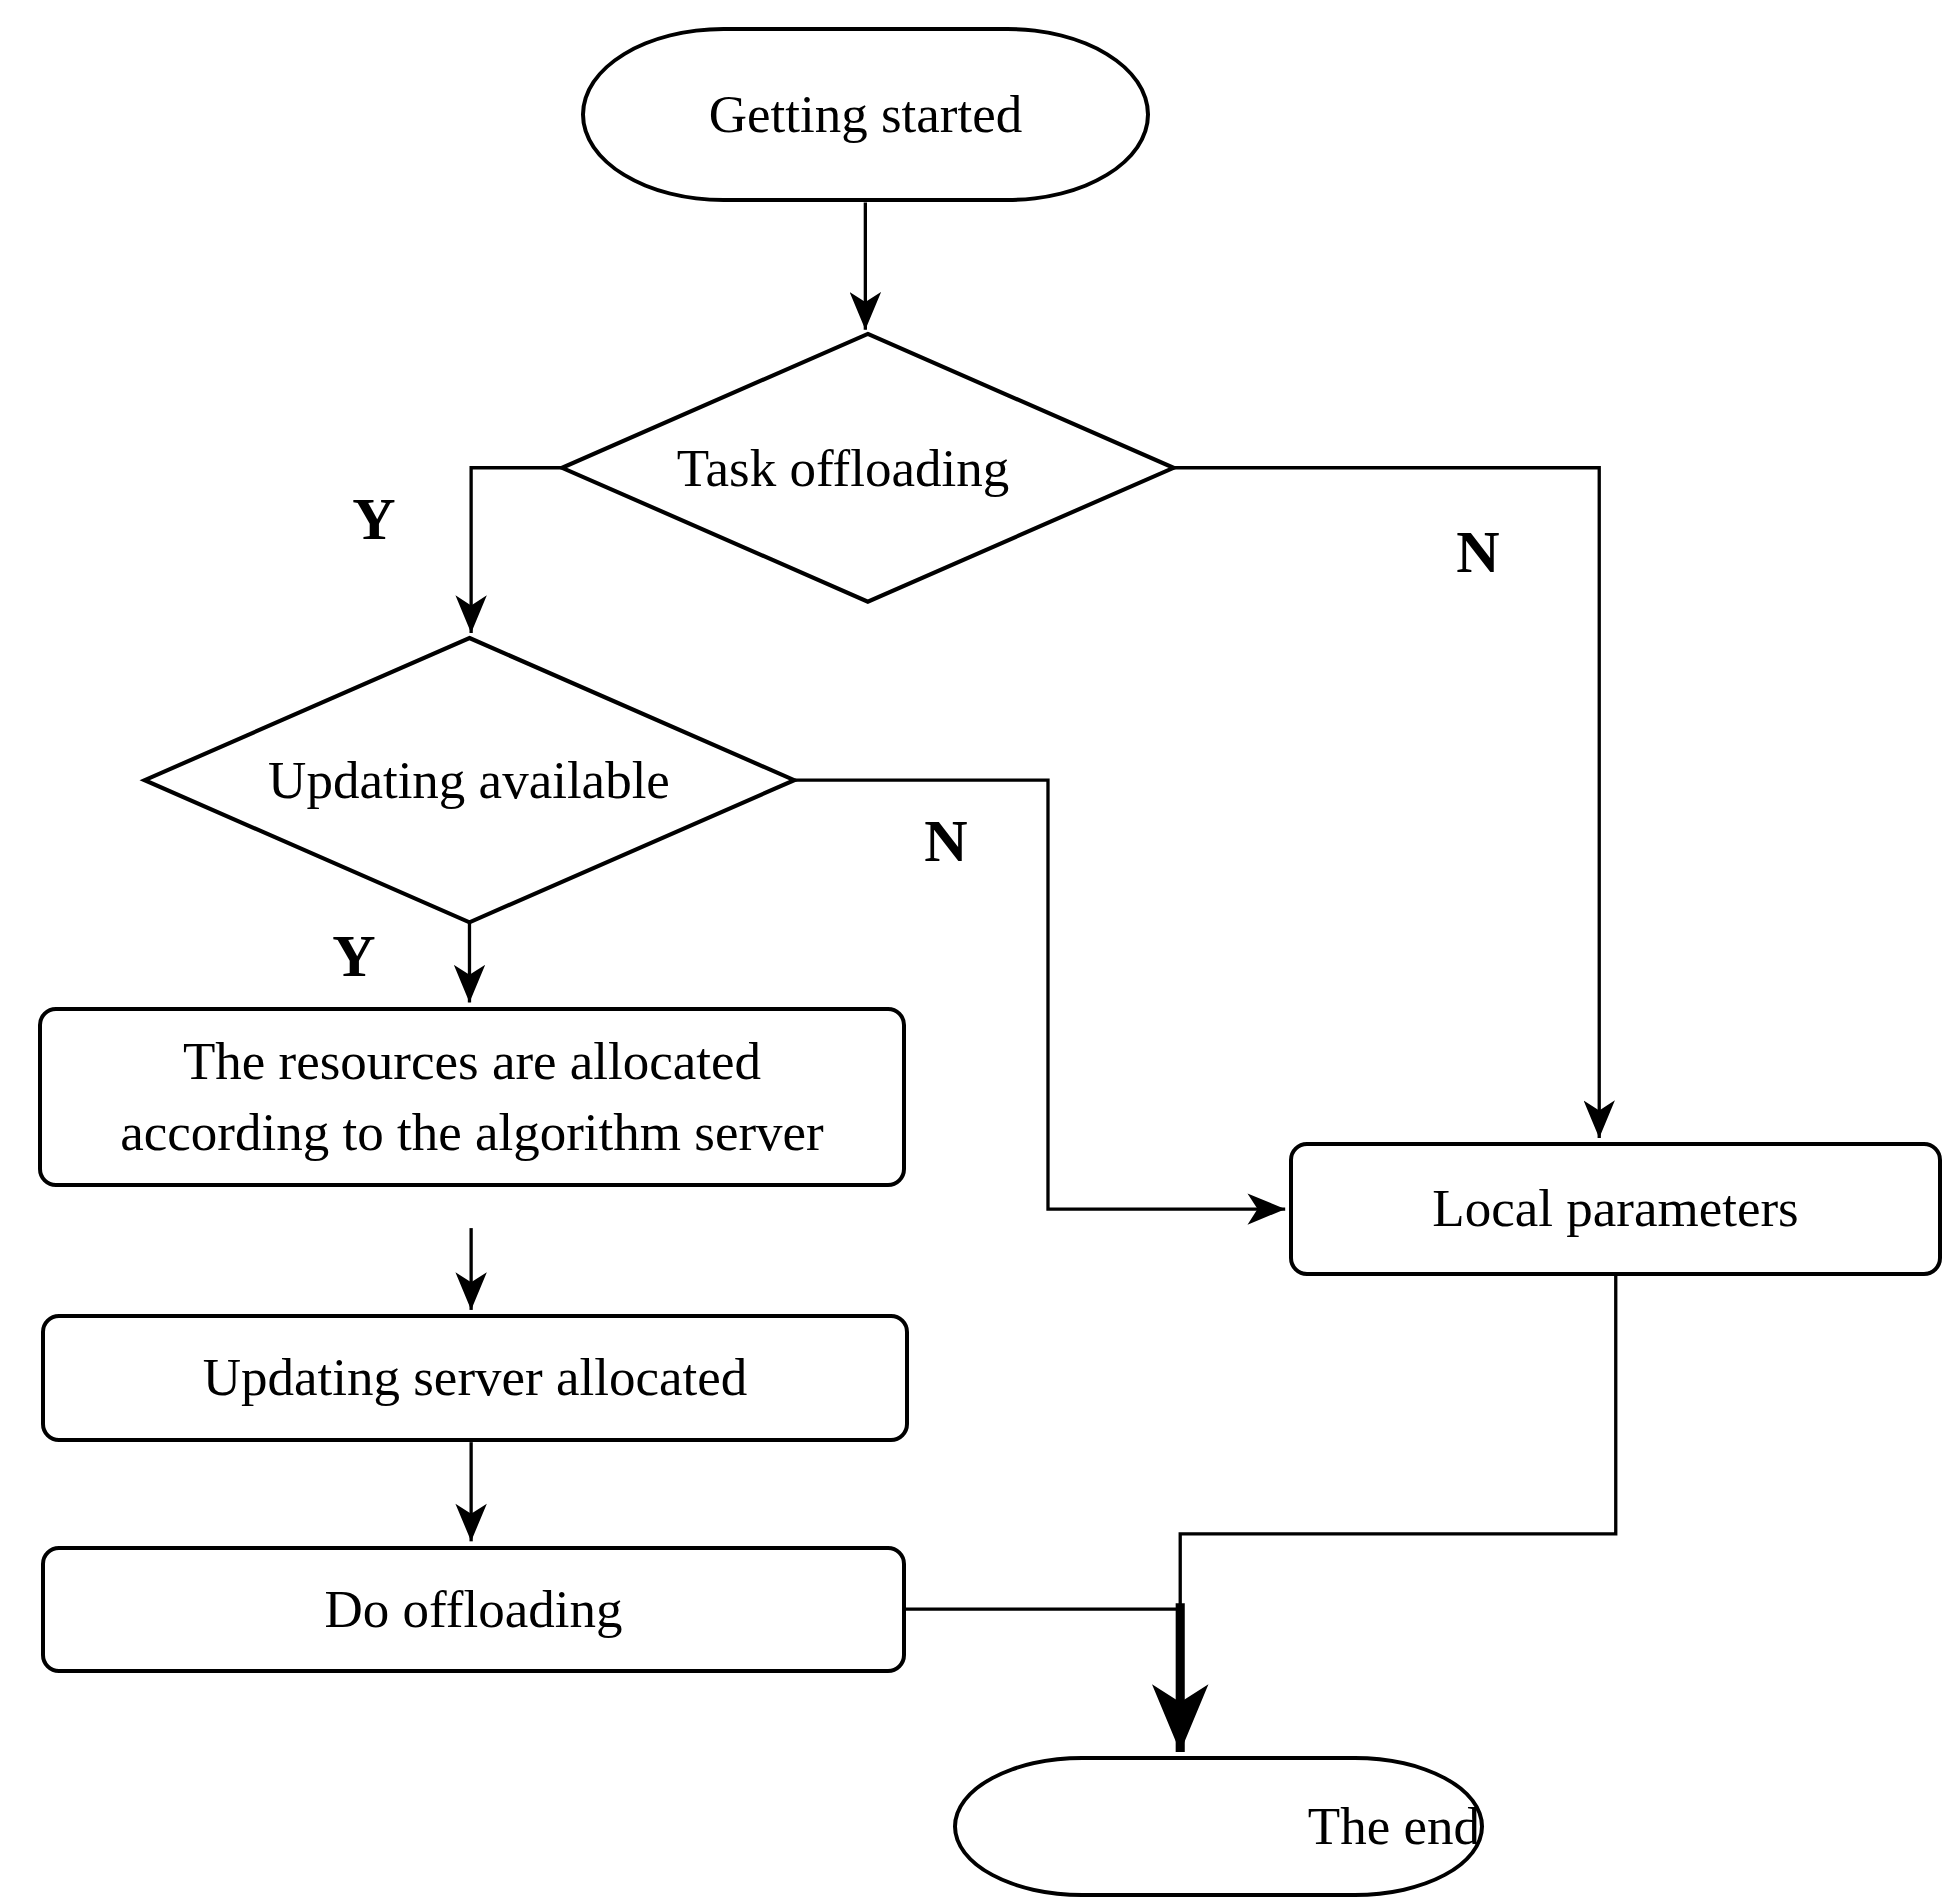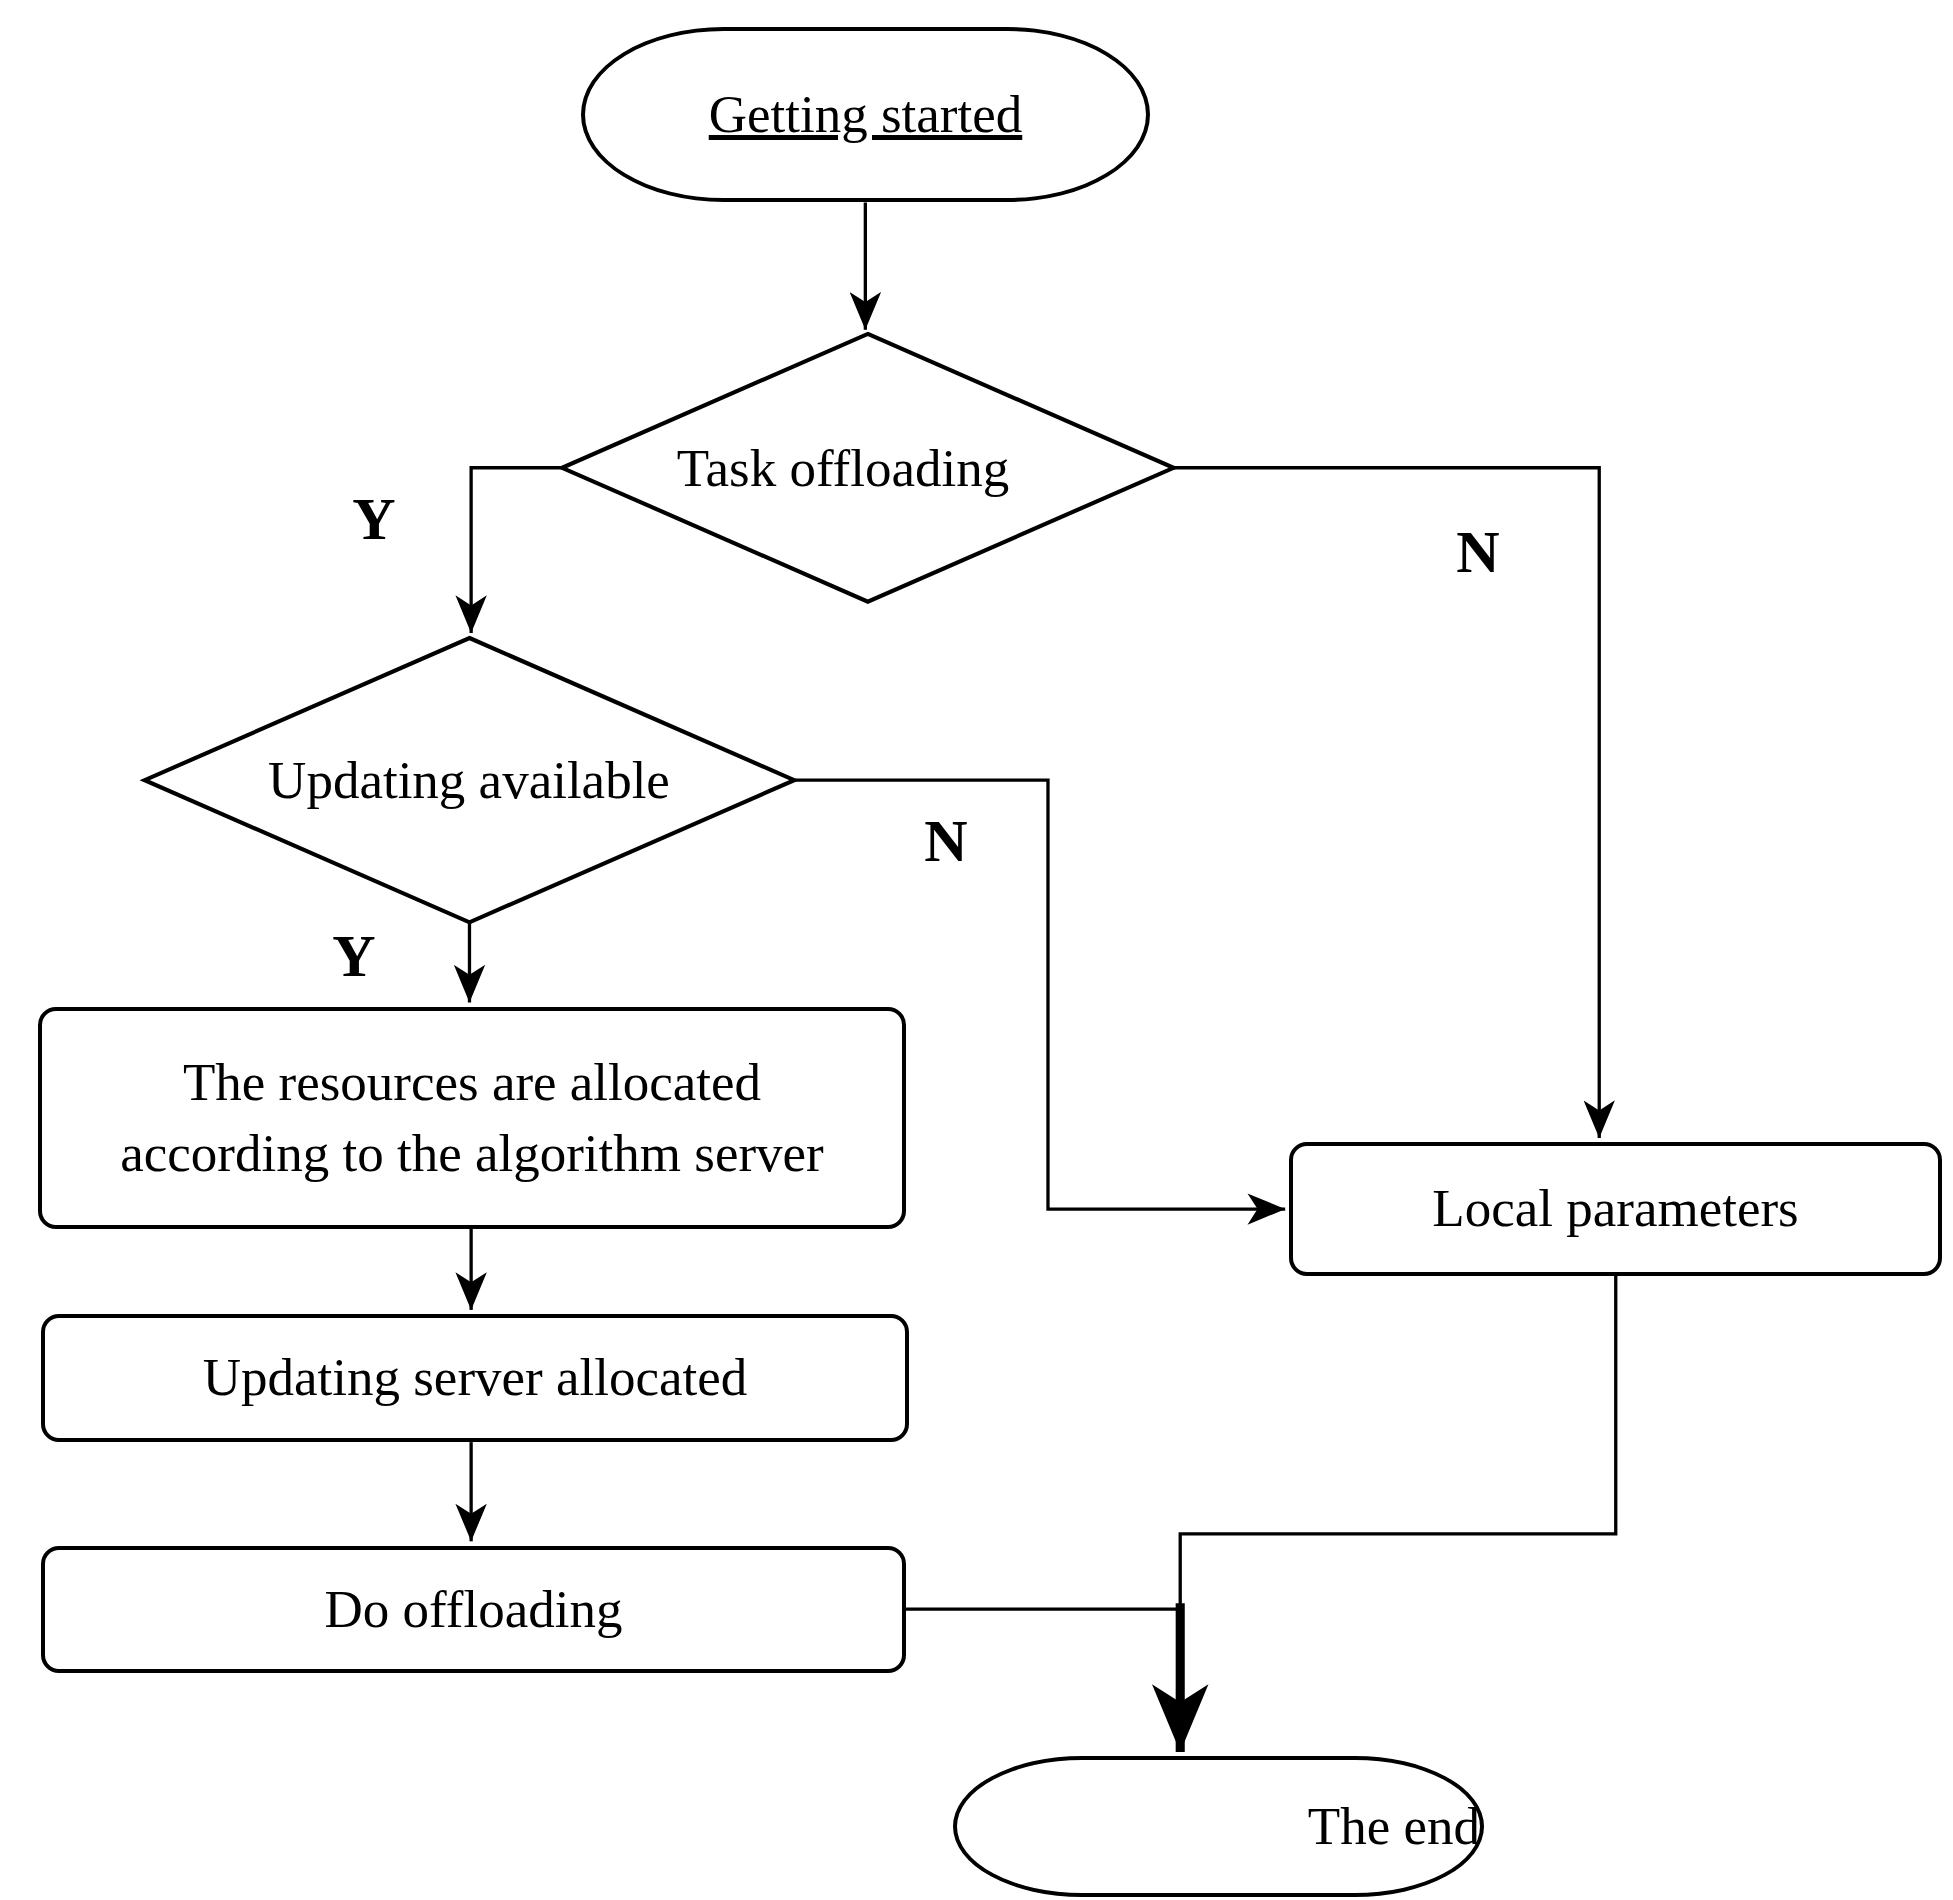--- a/index.html
+++ b/index.html
@@ -25,21 +25,21 @@
     background: #ffffff;
     display: flex;
     flex-direction: column;
     align-items: center;
     justify-content: center;
     text-align: center;
     font-size: 53px;
     line-height: 1.34;
   }
   .rect { border-radius: 18px; }
-  .oval-start { border-radius: 145px / 89px; text-decoration: underline; }
+  .oval-start { border-radius: 145px / 89px; }
   .oval-end   { border-radius: 132px / 72px; align-items: flex-end; }
   .diamond-label {
     position: absolute;
     transform: translate(-50%, -50%);
     font-size: 53px;
     white-space: nowrap;
   }
   .branch-label {
     position: absolute;
     transform: translate(-50%, -50%);
@@ -81,21 +81,21 @@
   </svg>
 
   <div class="node oval-start" style="left:581px; top:27px; width:569px; height:175px;">
     <span class="nowrap">Getting started</span>
   </div>
 
   <div class="diamond-label" style="left:843px; top:468px;">Task offloading</div>
 
   <div class="diamond-label" style="left:469px; top:780px;">Updating available</div>
 
-  <div class="node rect" style="left:38px; top:1007px; width:868px; height:222px;">
+  <div class="node rect" style="left:38px; top:1007px; width:868px; height:180px;">
     <span class="nowrap">The resources are allocated</span>
     <span class="nowrap">according to the algorithm server</span>
   </div>
 
   <div class="node rect" style="left:41px; top:1314px; width:868px; height:128px;">
     <span class="nowrap">Updating server allocated</span>
   </div>
 
   <div class="node rect" style="left:41px; top:1546px; width:865px; height:127px;font-family:Liberation Serif, serif;">
     <span class="nowrap">Do offloading</span>

